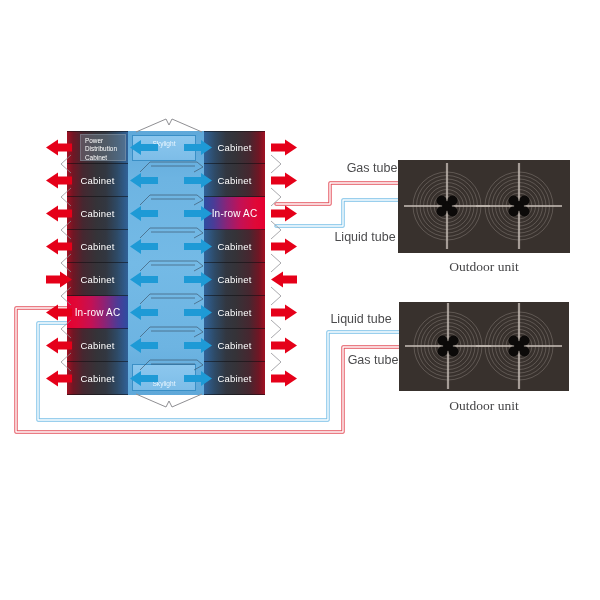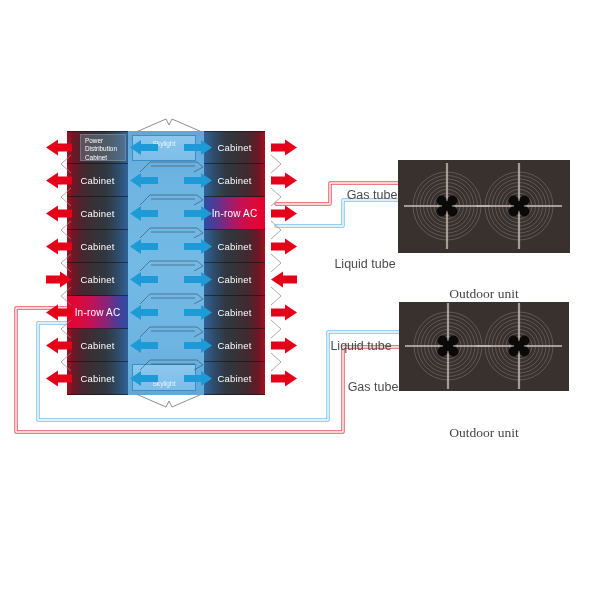--- a/index.html
+++ b/index.html
@@ -29,21 +29,21 @@
             color:#eaf6ff;font-size:6.6px;text-align:center;}
   #sky-top{top:4px;height:26px;padding-top:4px;}
   #sky-bottom{top:233px;height:27px;display:flex;align-items:flex-end;justify-content:center;padding-bottom:3px;}
 
   
   .unit{position:absolute;background:#38312d;z-index:2;}
   #unit-top{left:398px;top:160px;width:172px;height:93px;}
   #unit-bottom{left:399px;top:302px;width:170px;height:89px;}
 
   .lbl{position:absolute;z-index:2;color:#4b4b4d;font-size:12.5px;white-space:nowrap;
-       transform:translate(-50%,-50%);margin-top:27px;}
+       transform:translate(-50%,-50%);}
   .lbl.unit-lbl{font-size:13.5px;color:#454547;font-family:Liberation Serif, serif;}
   #lbl-gas-top{left:372px;top:168px;}
   #lbl-liquid-top{left:365px;top:237px;}
   #lbl-liquid-bottom{left:361px;top:319px;}
   #lbl-gas-bottom{left:373px;top:360px;}
   #lbl-unit-top{left:484px;top:267px;}
   #lbl-unit-bottom{left:484px;top:406px;}
 </style>
 </head>
 <body>

